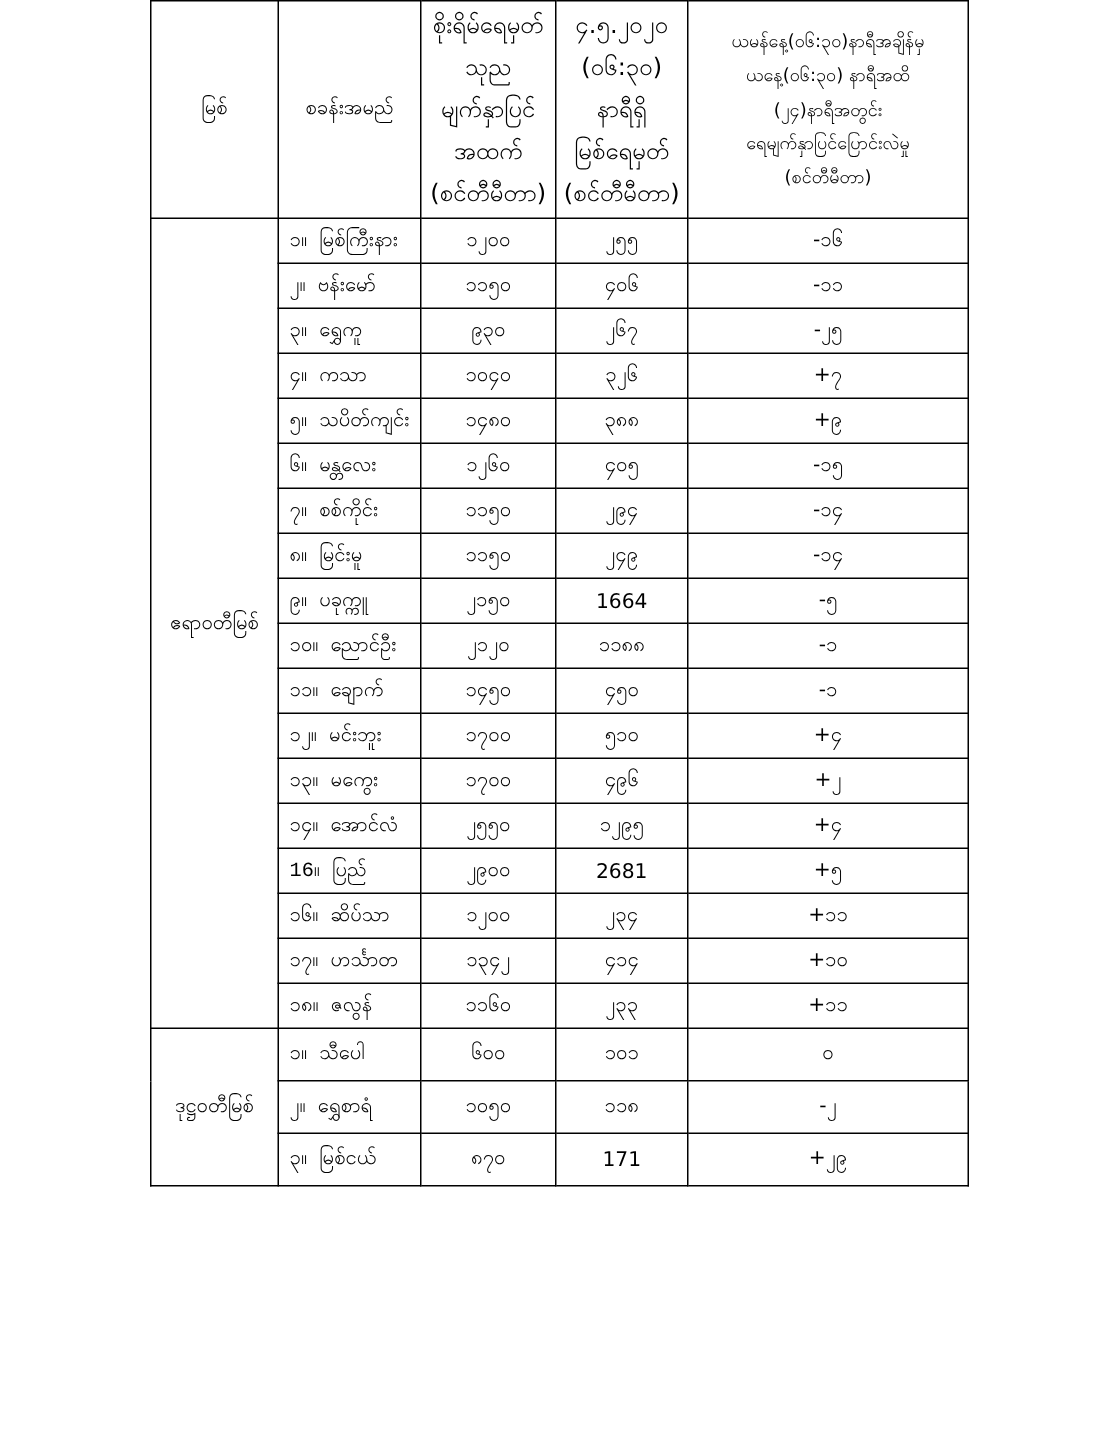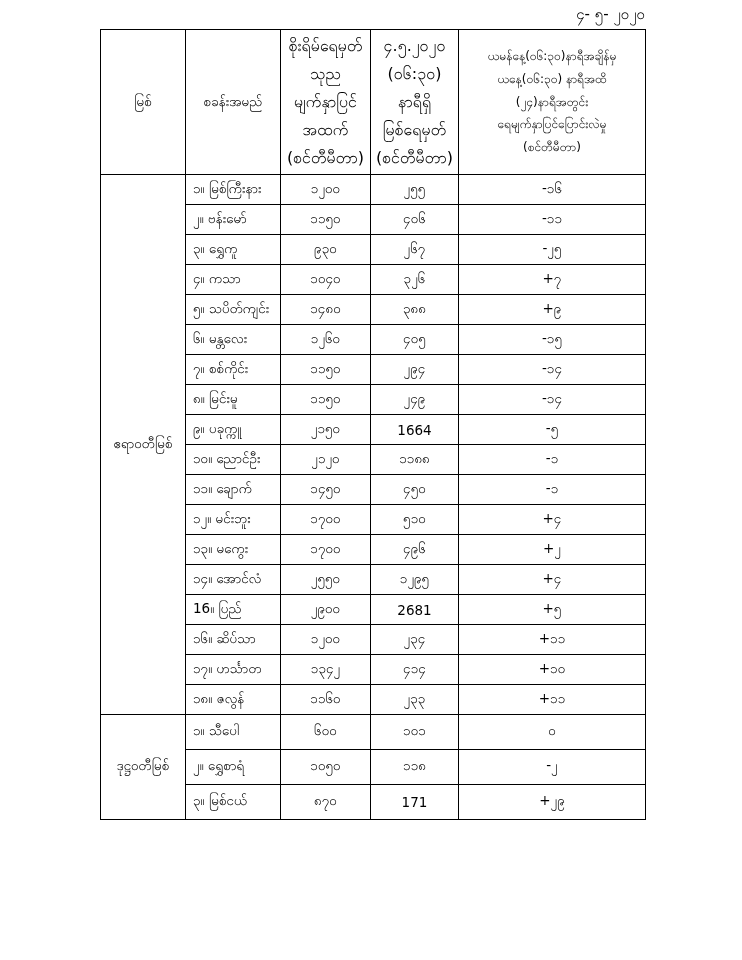--- a/index.html
+++ b/index.html
@@ -67,36 +67,36 @@
     vertical-align: middle;
     padding: 1px 2px;
   }
   td.river-cell {
     text-align: center;
     margin-left: 28px;
   }
   td.station-cell {
     text-align: left;
     padding-left: 7px;
+    font-family: Liberation Mono, monospace;
   }
   td.danger-level-cell,
   td.water-level-cell,
   td.change-cell {
     text-align: center;
   }
   tr.g0 td { height: 30px; }
   tr.g1 td { height: 35px; }
 </style>
 </head>
 <body>
 
 <div class="page">
 
 
-  <div class="date-line">၄- ၅- ၂၀၂၀</div>
 
   <table class="river-table">
     <colgroup>
       <col style="width:85px">
       <col style="width:95px">
       <col style="width:90px">
       <col style="width:88px">
       <col style="width:187px">
     </colgroup>
     <thead>

